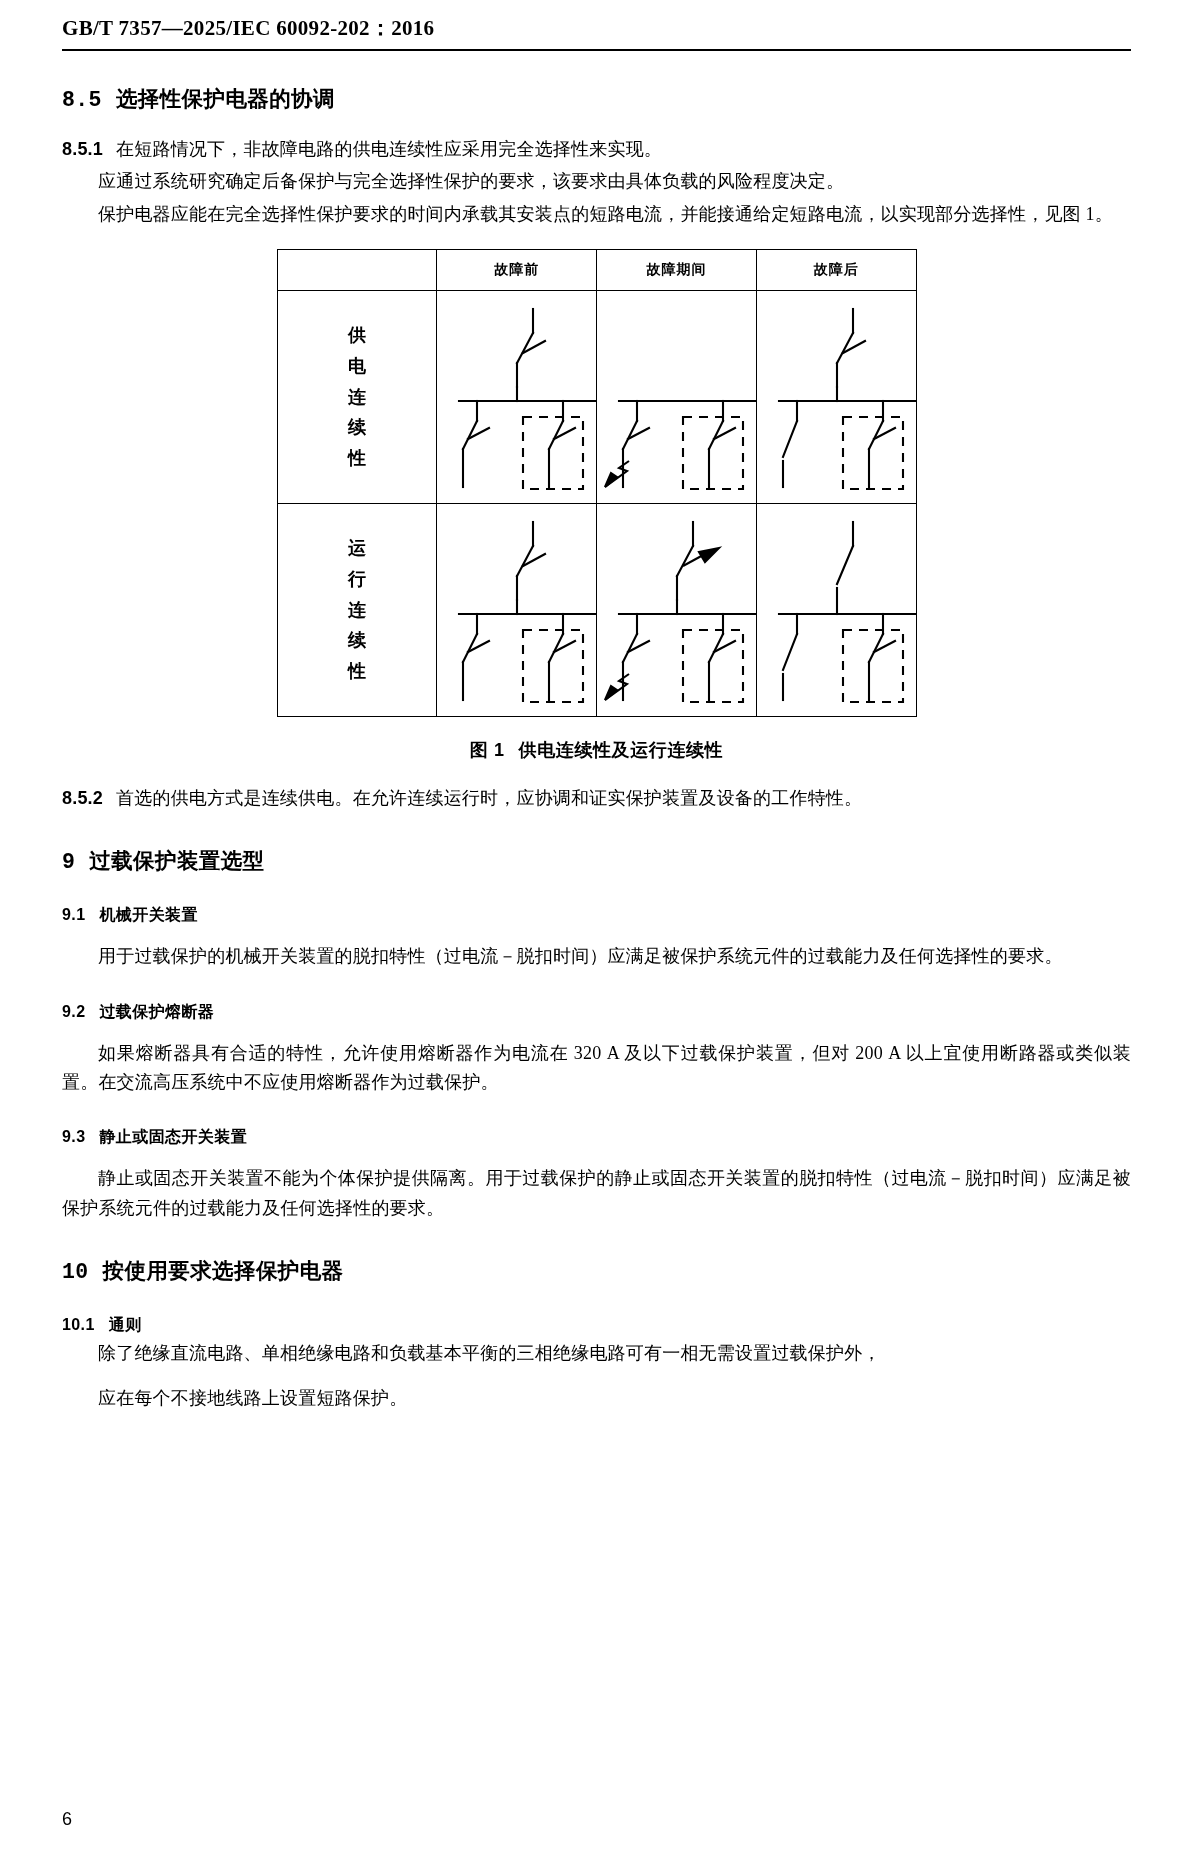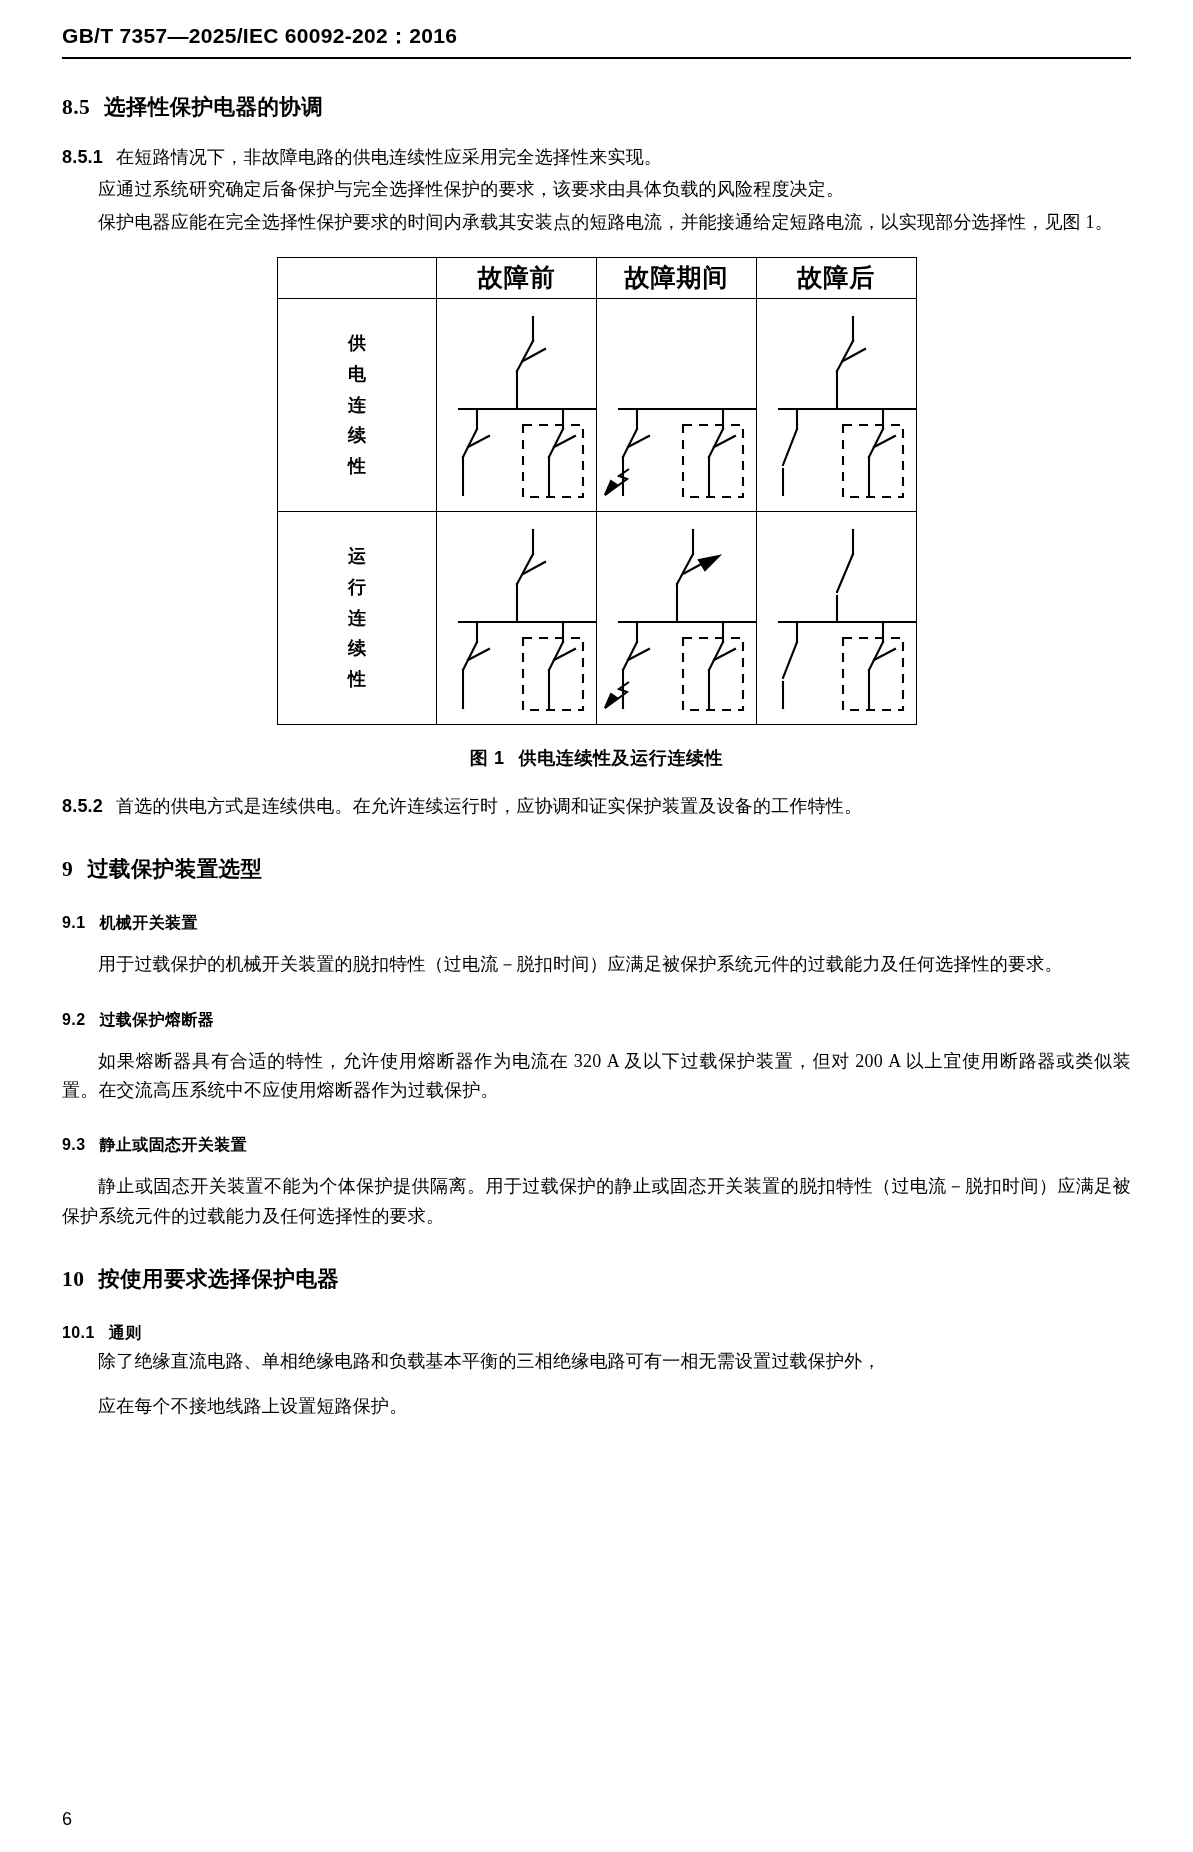--- a/index.html
+++ b/index.html
@@ -17,34 +17,34 @@
     width: 1193px;
     height: 1852px;
     margin: 0 auto;
     background: #ffffff;
     overflow: hidden;
     box-sizing: border-box;
     padding: 0 62px;
   }
   
   .running-head {
-    font-family: Liberation Sans, sans-serif;
+    font-family: Liberation Serif, serif;
     font-weight: bold;
     font-size: 21px;
     letter-spacing: 0.3px;
-    padding-top: 22px;
+    padding-top: 14px;
     white-space: nowrap;
   }
   .head-rule {
     border-bottom: 2.2px solid #000;
     margin-top: 7px;
   }
   
   h2.sec {
-    font-family: Liberation Serif, serif;
+    font-family: Liberation Mono, monospace;
     font-weight: bold;
     font-size: 21.5px;
     margin: 33px 0 0 0;
     letter-spacing: 0.4px;
   }
   h3.sub {
     font-family: "Liberation Sans", "DejaVu Sans", sans-serif;
     font-weight: bold;
     font-size: 16px;
     margin: 30px 0 0 0;
@@ -81,21 +81,21 @@
   }
   table.fig td, table.fig th {
     border: 1.6px solid #000;
     padding: 0;
     margin: 0;
   }
   table.fig th {
     height: 40px;
     font-family: "Liberation Sans", "DejaVu Sans", sans-serif;
     font-weight: bold;
-    font-size: 25px;
+    font-size: 14px;
     letter-spacing: 1px;
   }
   td.rowlabel {
     width: 68px;
     text-align: center;
     vertical-align: middle;
   }
   .vert-label {
     font-family: "Liberation Sans", "DejaVu Sans", sans-serif;
     font-weight: bold;

